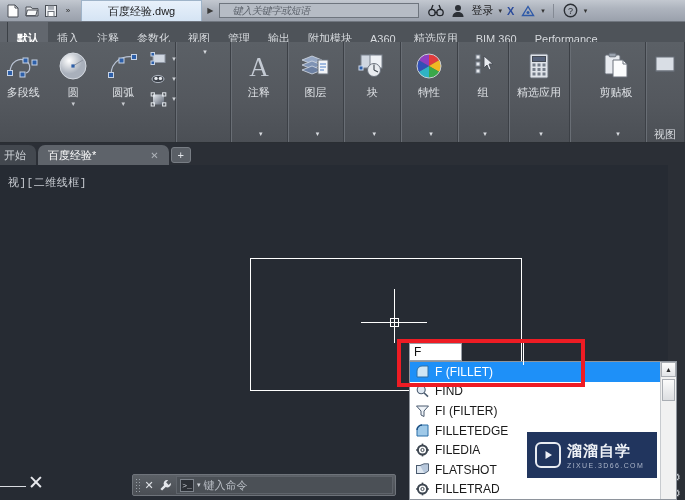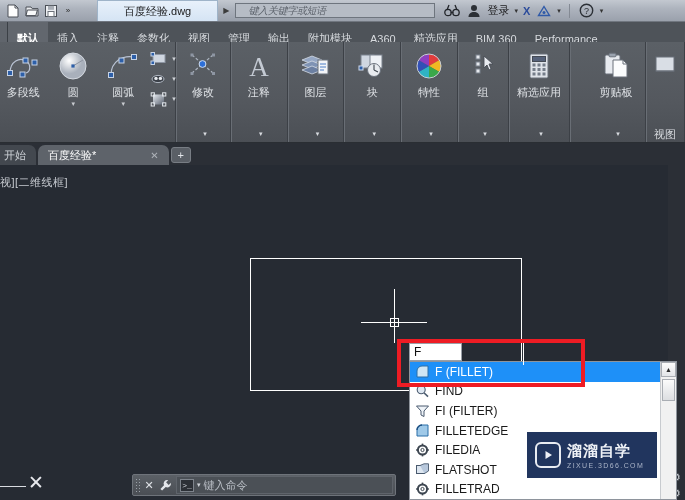--- a/index.html
+++ b/index.html
@@ -21,21 +21,21 @@
   .qat { display: flex; align-items: center; gap: 2px; padding-left: 4px; }
   .qicon {
     width: 17px; height: 17px; border-radius: 2px;
     display: flex; align-items: center; justify-content: center;
     position: relative;
   }
   .qicon svg { display:block; }
   .qat-more { font-size: 8px; color: #2b2b2b; width: 14px; text-align:center; }
 
   .doc-title {
-    margin-left: 22px;
+    margin-left: 6px;
     background: linear-gradient(180deg,#e8f1fb 0%,#d5e4f4 100%);
     border: 1px solid #9fb4c9; border-bottom: none;
     height: 21px; line-height: 20px;
     padding: 0 26px 0 26px;
     font-size: 11px; color: #18181a;
     display: flex; align-items: center;
   }
   .title-caret { font-size: 8px; color:#3c3c3c; margin-left: 5px; }
 
   .search-box {
@@ -119,22 +119,22 @@
     color:#e3e6ea; font-size:11px; line-height:1;
   }
 
   
   .canvas {
     position: absolute; left:0; top:165px; width:685px; height:335px;
     background: #262b33;
     overflow: hidden;
   }
   .vp-label {
-    position:absolute; left:0; top:10px;
-    font-size:11px; color:#c8ccd2; letter-spacing:0.5px;
+    position:absolute; left:8px; top:10px;
+    font-size:11px; color:#c8ccd2; letter-spacing:0.5px;font-family:Liberation Mono, monospace;
   }
   .rect-shape {
     position:absolute; left:250px; top:258px; width:272px; height:133px;
     border:1px solid #ffffff;
   }
   .cross-v { position:absolute; left:394px; top:289px; width:1px; height:54px; background:#ffffff; }
   .cross-h { position:absolute; left:361px; top:322px; width:66px; height:1px; background:#ffffff; }
   .pickbox { position:absolute; left:390px; top:318px; width:9px; height:9px; border:1px solid #ffffff; }
   .ucs-x {
     position:absolute; left:26px; top:473px; width:20px; height:20px;
@@ -431,35 +431,20 @@
                   <rect x="12.6" y="10.8" width="3.2" height="3.2" fill="none" stroke="#e3e7ec"></rect>
                 </svg>
             </div>
             <span class="scaret">▾</span>
           </div>
         </div>
       </div>
     </div>
 
     <div class="panel" style="width:60px;">
-      <div class="panel-body">
-        <div class="bigbtn">
-          <div class="glyph">
-            <svg width="32" height="30" viewBox="0 0 32 30">
-              <path d="M5 4 L26 22 M26 4 L5 22" stroke="#aeb6c2" stroke-width="1.1" stroke-dasharray="3 2"></path>
-              <circle cx="15.5" cy="13" r="3.4" fill="#2d6fd8" stroke="#cfdcef"></circle>
-              <rect x="3.5" y="2.5" width="3" height="3" fill="#8e96a3"></rect>
-              <rect x="25" y="2.5" width="3" height="3" fill="#8e96a3"></rect>
-              <rect x="3.5" y="21" width="3" height="3" fill="#8e96a3"></rect>
-              <rect x="25" y="21" width="3" height="3" fill="#8e96a3"></rect>
-            </svg>
-          </div>
-          <span class="lbl">修改</span>
-        </div>
-      </div>
       <div class="panel-title">
         <span class="pcaret">▾</span>
       </div>
     </div>
 
     <div class="panel" style="width:62px;">
       <div class="panel-body">
         <div class="bigbtn">
           <div class="glyph">
             <svg width="32" height="30" viewBox="0 0 32 30">

